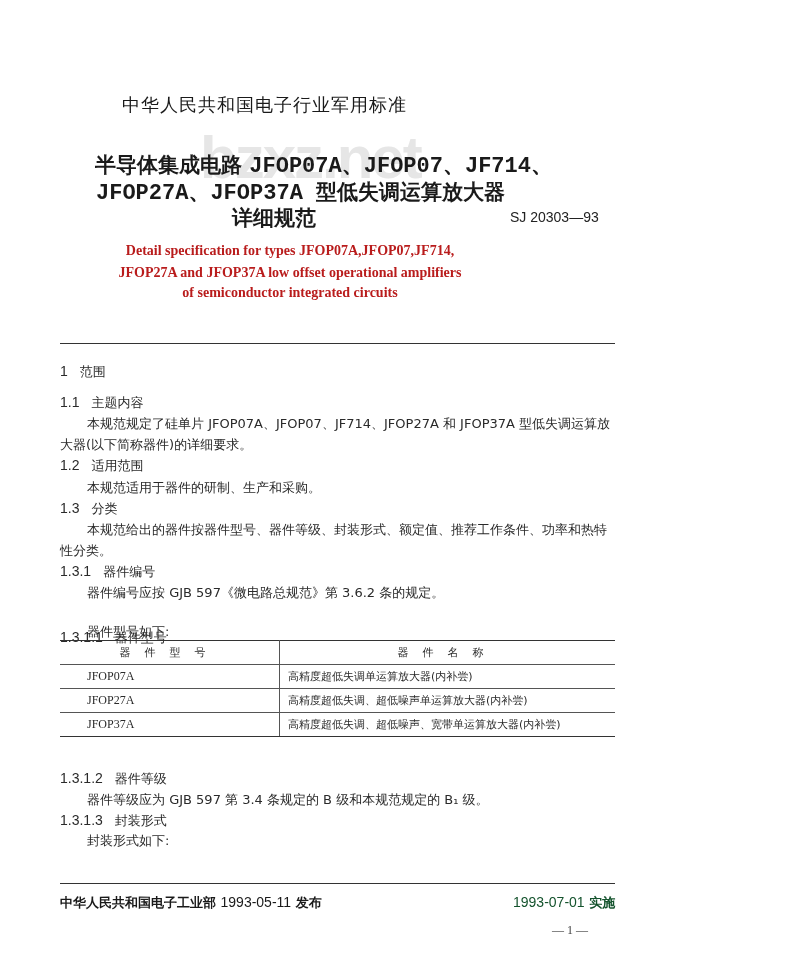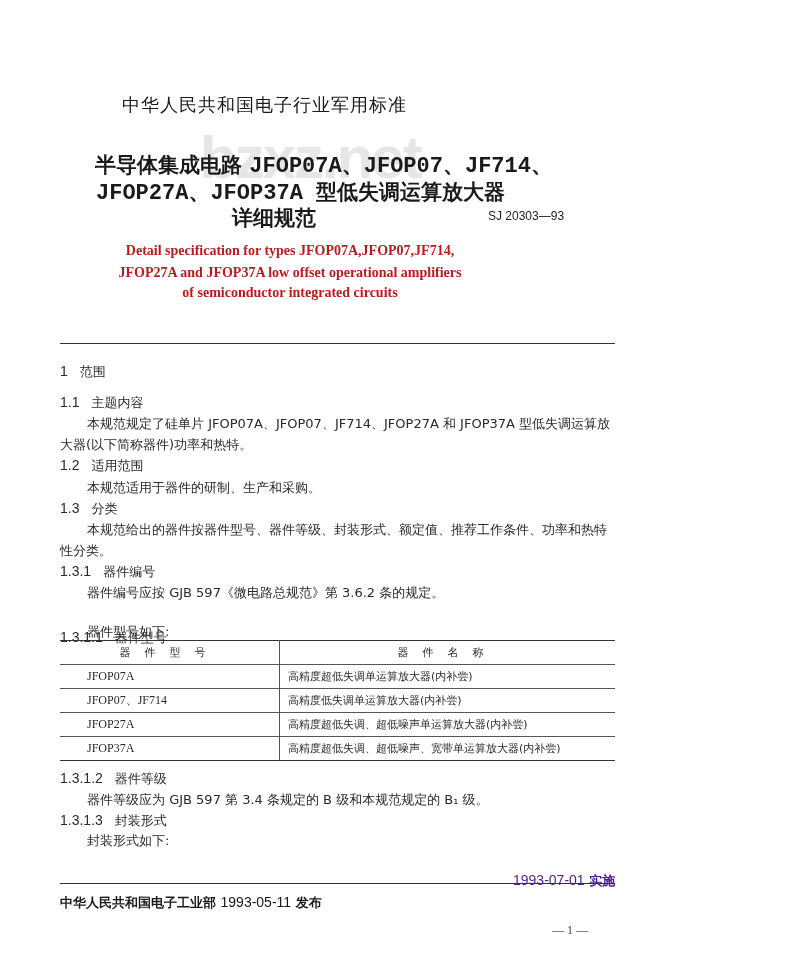--- a/index.html
+++ b/index.html
@@ -12,21 +12,21 @@
     position:absolute; left:200px; top:128px; font-family:"Liberation Sans", sans-serif;
     font-weight:bold; font-size:60px; letter-spacing:-2px; color:#e6e6e6; z-index:0; line-height:1;
   }
   .layer { position:absolute; left:0; top:0; width:800px; height:965px; z-index:1;margin-top:33px; }
   .std-header { left:122px; top:60px; font-size:18px; letter-spacing:1px; color:#1a1a1a; }
   .title { font-size:21px; font-weight:bold; color:#1a1a1a; font-family:"DejaVu Sans", sans-serif; }
   .title .latin { font-family:Liberation Mono, monospace; font-weight:bold; font-size:22px; }
   .t1 { left:95px; top:117px; }
   .t2 { left:96px; top:144px; }
   .t3 { left:232px; top:171px; }
-  .std-code { left:488px; top:176px; font-family:"Liberation Sans", sans-serif; font-size:12px; color:#222;text-align:center; }
+  .std-code { left:510px; top:176px; font-family:"Liberation Sans", sans-serif; font-size:14px; color:#222;text-align:center; }
   .eng { font-family:"Liberation Serif", serif; font-weight:bold; font-size:14px; color:#b91c1c; width:420px; text-align:center; left:80px; }
   .e1 { top:210px; } .e2 { top:232px; } .e3 { top:252px; }
   .rule { position:absolute; left:60px; width:555px; height:0; border-top:1.5px solid #333; }
   .body-text { font-size:13px; color:#2a2a2a; }
   .sec { left:60px; }
   .sec .num { font-family:"Liberation Sans", sans-serif; font-size:14px; margin-right:12px; }
   .para { left:60px; }
   .ind { left:87px; }
   table.models {
     position:absolute; left:60px; top:607px; width:555px; border-collapse:collapse;
@@ -34,21 +34,21 @@
   }
   table.models th, table.models td { height:23px; padding:0; border-bottom:1px solid #555; }
   table.models tr:first-child th { border-top:1.5px solid #333; }
   table.models tr:last-child td { border-bottom:1.5px solid #333; }
   table.models th { font-weight:normal; letter-spacing:14px; text-align:center; }
   table.models .c1 { width:192px; border-right:1px solid #555; }
   table.models td.c1 { padding-left:27px; text-align:left; font-family:"Liberation Serif", serif; font-size:12px; }
   table.models td.c2 { padding-left:8px; text-align:left; }
   .footer-left { left:60px; top:861px; font-size:13px; font-weight:bold; color:#1a1a1a;text-align:right; }
   .footer-left .d { font-family:"Liberation Sans", sans-serif; font-weight:normal; font-size:14px; }
-  .footer-right { left:513px; top:839px; font-size:13px; font-weight:bold; color:#4c1d95; }
+  .footer-right { left:513px; top:861px; font-size:13px; font-weight:bold; color:#14532d; }
   .footer-right .d { font-family:"Liberation Sans", sans-serif; font-weight:normal; font-size:14px; }
   .page-num { left:552px; top:890px; font-size:12px; color:#444; font-family:"Liberation Serif", serif; }
 </style>
 </head>
 <body>
 
 <div class="watermark">bzxz.net</div>
 
 <div class="layer">
 
@@ -70,21 +70,21 @@
   <div class="rule" style="top:310px;"></div>
 
   <div class="abs body-text sec" style="top:330px;">
     <span class="num">1</span><span>范围</span>
   </div>
 
   <div class="abs body-text sec" style="top:361px;">
     <span class="num">1.1</span><span>主题内容</span>
   </div>
   <div class="abs body-text ind" style="top:382px;">本规范规定了硅单片 JFOP07A、JFOP07、JF714、JFOP27A 和 JFOP37A 型低失调运算放</div>
-  <div class="abs body-text para" style="top:403px;">大器(以下简称器件)功率和热特。</div>
+  <div class="abs body-text para" style="top:403px;">大器(以下简称器件)的详细要求。</div>
 
   <div class="abs body-text sec" style="top:424px;">
     <span class="num">1.2</span><span>适用范围</span>
   </div>
   <div class="abs body-text ind" style="top:446px;">本规范适用于器件的研制、生产和采购。</div>
 
   <div class="abs body-text sec" style="top:467px;">
     <span class="num">1.3</span><span>分类</span>
   </div>
   <div class="abs body-text ind" style="top:488px;">本规范给出的器件按器件型号、器件等级、封装形式、额定值、推荐工作条件、功率和热特</div>
@@ -102,24 +102,20 @@
 
   <table class="models">
     <tbody>
         <tr>
       <th class="c1">器件型号</th>
       <th class="c2">器件名称</th>
     </tr>
     <tr>
       <td class="c1">JFOP07A</td>
       <td class="c2">高精度超低失调单运算放大器(内补尝)</td>
-    </tr>
-    <tr>
-      <td class="c1">JFOP07、JF714</td>
-      <td class="c2">高精度低失调单运算放大器(内补尝)</td>
     </tr>
     <tr>
       <td class="c1">JFOP27A</td>
       <td class="c2">高精度超低失调、超低噪声单运算放大器(内补尝)</td>
     </tr>
     <tr>
       <td class="c1">JFOP37A</td>
       <td class="c2">高精度超低失调、超低噪声、宽带单运算放大器(内补尝)</td>
     </tr>
   </tbody>

